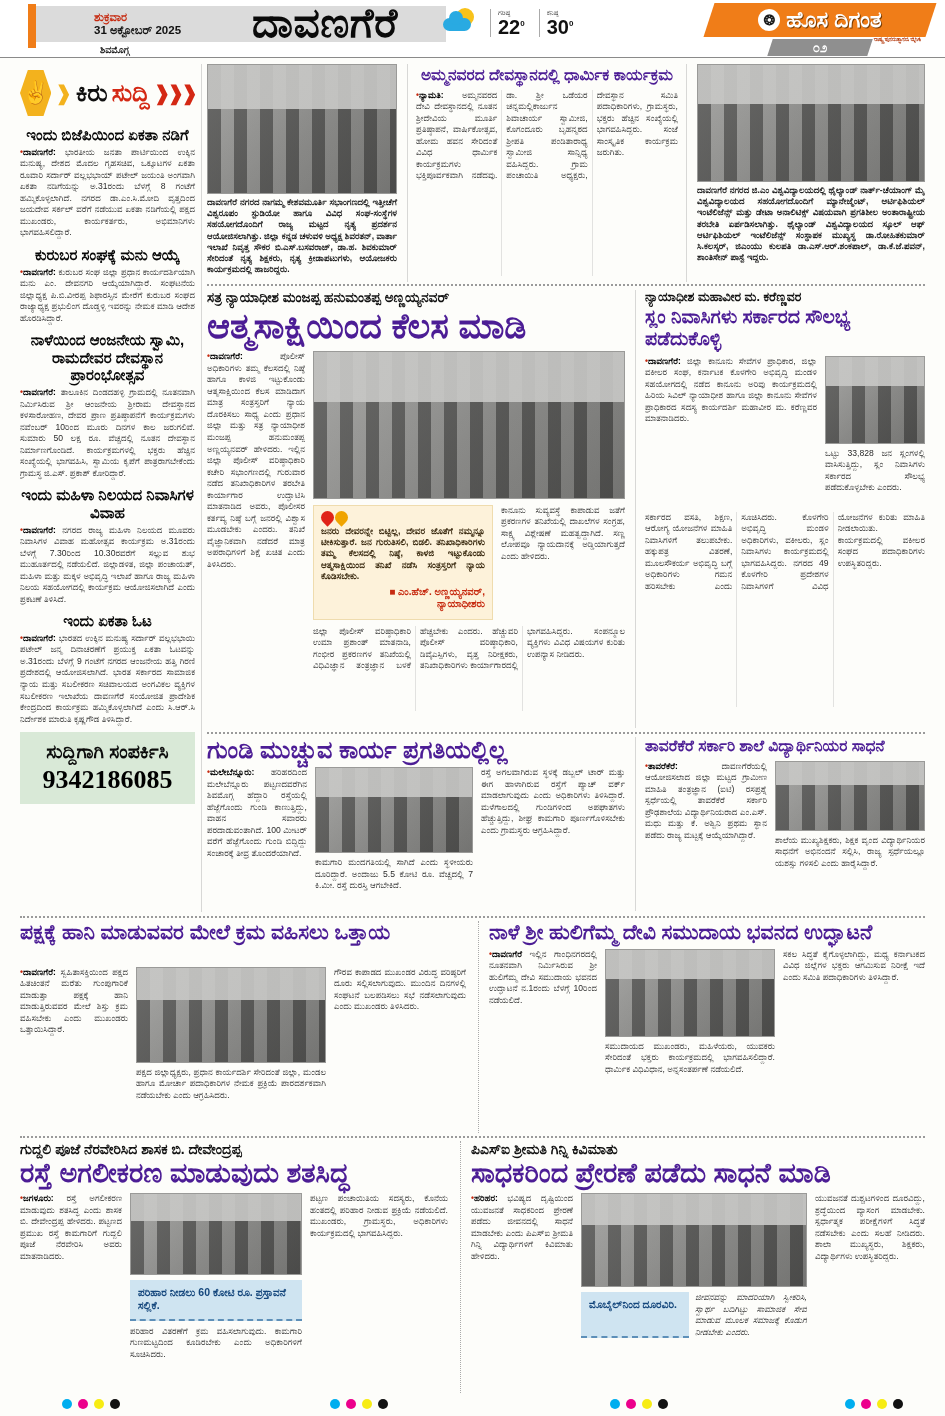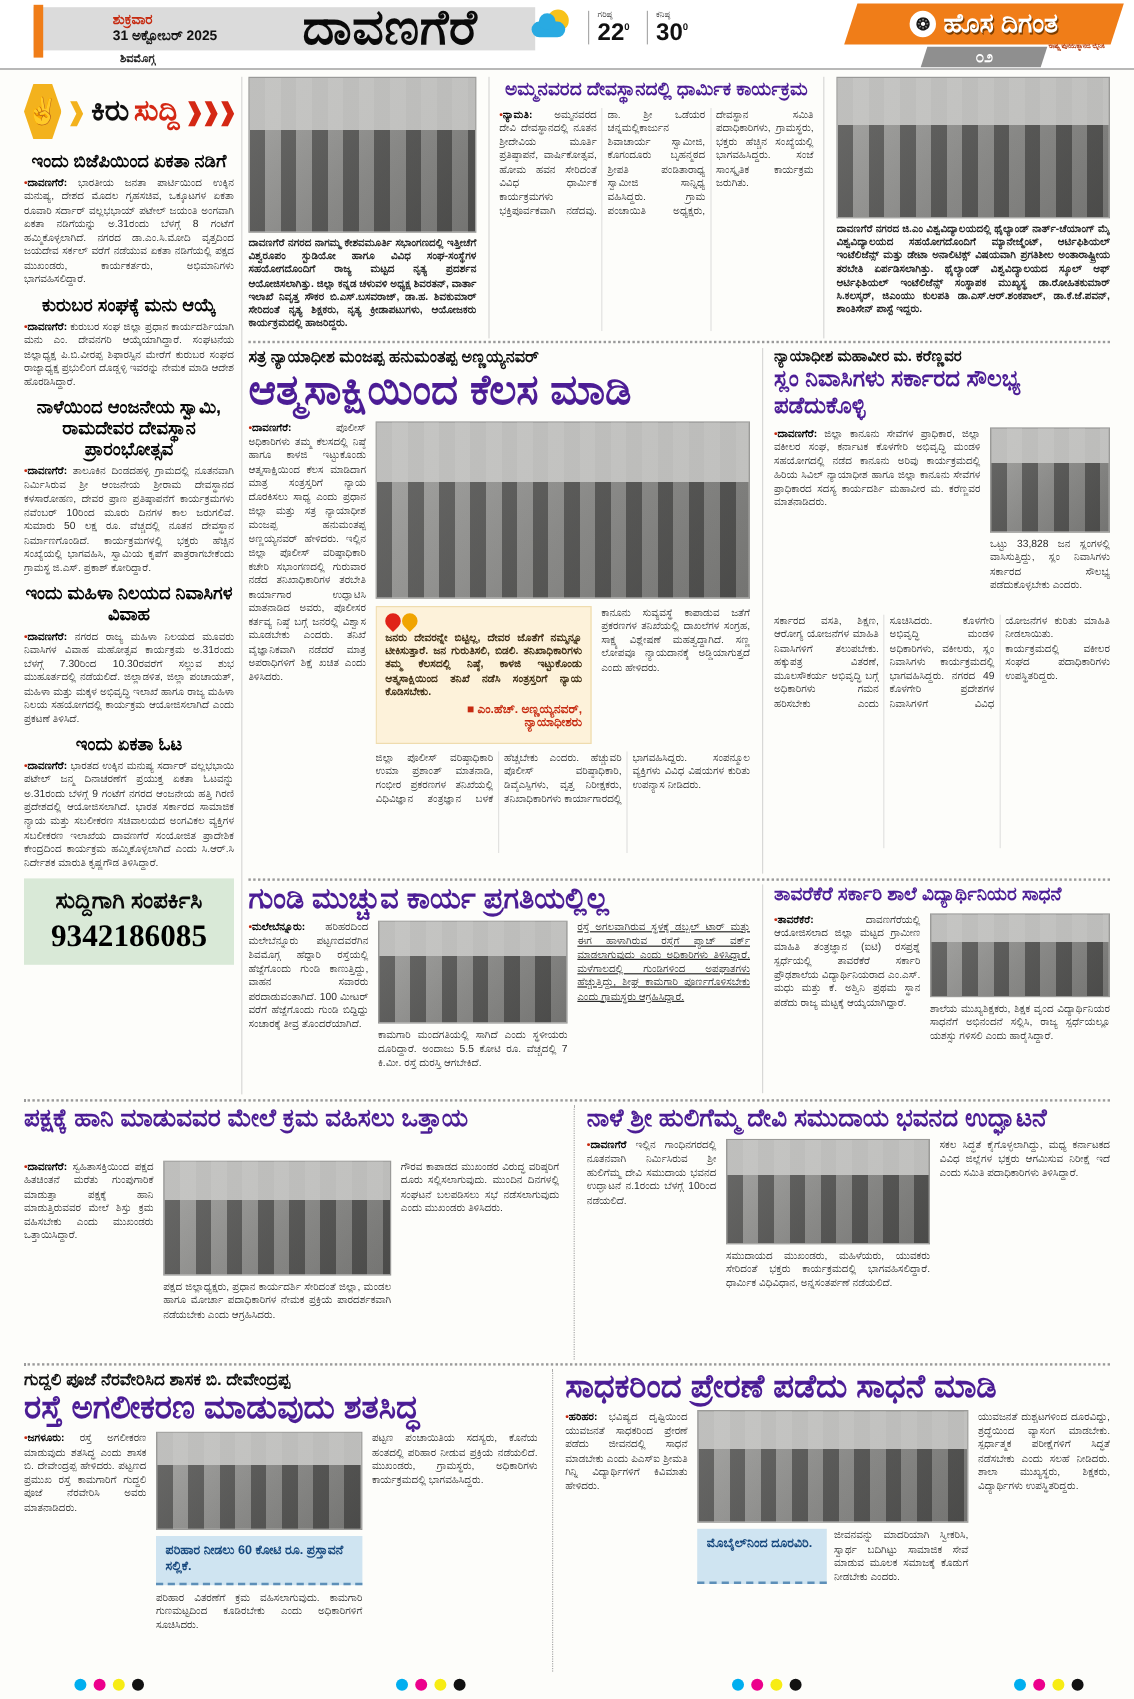--- a/index.html
+++ b/index.html
@@ -103,21 +103,21 @@
 
   
   .mid-sep { position:absolute; left:207px; top:732px; width:718px; }
   .mid-band { position:absolute; left:207px; top:737px; width:718px; height:174px; display:flex; gap:10px; }
   .pothole { width:418px; }
   .pothole .headline { font-size:24px; line-height:1.05; margin-bottom:5px; }
   .pot-row { display:flex; gap:8px; height:136px; overflow:hidden; }
   .pot-c1 { width:100px; overflow:hidden; }
   .pot-mid { width:158px; display:flex; flex-direction:column; gap:4px; }
   .pot-photo { width:158px; height:86px; }
-  .pot-c3 { flex:1; overflow:hidden;text-decoration:underline; }
+  .pot-c3 { flex:1; overflow:hidden; }
   .school { flex:1; border-left:1px solid #d8d8d6; padding-left:9px; }
   .school .headline { font-size:15.5px; line-height:1.2; margin-bottom:5px; }
   .school-row { display:flex; gap:8px; height:142px; overflow:hidden; }
   .school-row .body-txt { flex:1; }
   .school-side { width:150px; display:flex; flex-direction:column; gap:4px; }
   .school-photo { width:150px; height:70px; }
 
   
   .b3-sep { position:absolute; left:20px; top:916px; width:905px; }
   .band3 { position:absolute; left:20px; top:921px; width:905px; height:212px; display:flex; gap:12px; }
@@ -143,21 +143,21 @@
   .b4-c1 { width:102px; overflow:hidden; }
   .b4-mid { width:172px; display:flex; flex-direction:column; gap:5px; }
   .b4-photo { width:100%; height:82px; }
   .blue-box { background:#cfe4f1; color:#14467c; font-weight:bold; font-size:10.5px; line-height:1.25; padding:6px 8px; border-bottom:2px dashed #5d8fb8; }
   .b4-c3 { flex:1; overflow:hidden; }
   .psi { flex:1; border-left:1px dotted #aaa; padding-left:10px; }
   .psi-mid { width:226px; display:flex; flex-direction:column; gap:5px; }
   .psi-photo { width:100%; height:94px; }
   .psi-subrow { display:flex; gap:6px; }
   .psi-subrow .blue-box { width:108px; }
-  .psi-subrow .body-txt { flex:1; overflow:hidden; }
+  .psi-subrow .body-txt { flex:1; overflow:hidden;font-style:italic; }
 
   
   .regs { position:absolute; bottom:5px; left:0; width:945px; height:12px; }
   .reg-cluster { position:absolute; display:flex; gap:6px; }
   .reg-dot { width:10px; height:10px; border-radius:50%; }
   .c-cyan { background:#00aeef; } .c-mag { background:#ec008c; } .c-yel { background:#f7ec13; } .c-blk { background:#111; }
 </style>
 </head>
 <body>
 
@@ -365,20 +365,21 @@
         </div>
         <div class="b4-mid">
           <div class="photo b4-photo"></div>
           <div class="blue-box">ಪರಿಹಾರ ನೀಡಲು 60 ಕೋಟಿ ರೂ. ಪ್ರಸ್ತಾವನೆ ಸಲ್ಲಿಕೆ.</div>
           <div class="body-txt clip" style="flex:1">ಪರಿಹಾರ ವಿತರಣೆಗೆ ಕ್ರಮ ವಹಿಸಲಾಗುವುದು. ಕಾಮಗಾರಿ ಗುಣಮಟ್ಟದಿಂದ ಕೂಡಿರಬೇಕು ಎಂದು ಅಧಿಕಾರಿಗಳಿಗೆ ಸೂಚಿಸಿದರು.</div>
         </div>
         <div class="b4-c3 body-txt">ಪಟ್ಟಣ ಪಂಚಾಯಿತಿಯ ಸದಸ್ಯರು, ಕೊನೆಯ ಹಂತದಲ್ಲಿ ಪರಿಹಾರ ನೀಡುವ ಪ್ರಕ್ರಿಯೆ ನಡೆಯಲಿದೆ. ಮುಖಂಡರು, ಗ್ರಾಮಸ್ಥರು, ಅಧಿಕಾರಿಗಳು ಕಾರ್ಯಕ್ರಮದಲ್ಲಿ ಭಾಗವಹಿಸಿದ್ದರು.</div>
       </div>
     </div>
     <div class="psi">
+      <div class="kicker b4-kicker">ಪಿಎಸ್ಐ ಶ್ರೀಮತಿ ಗಿನ್ನಿ ಕಿವಿಮಾತು</div>
       <div class="headline b4-headline">ಸಾಧಕರಿಂದ ಪ್ರೇರಣೆ ಪಡೆದು ಸಾಧನೆ ಮಾಡಿ</div>
       <div class="b4-row">
         <div class="b4-c1 body-txt">
           <span class="star">•</span><span class="dateline">ಹರಿಹರ:</span> <span>ಭವಿಷ್ಯದ ದೃಷ್ಟಿಯಿಂದ ಯುವಜನತೆ ಸಾಧಕರಿಂದ ಪ್ರೇರಣೆ ಪಡೆದು ಜೀವನದಲ್ಲಿ ಸಾಧನೆ ಮಾಡಬೇಕು ಎಂದು ಪಿಎಸ್ಐ ಶ್ರೀಮತಿ ಗಿನ್ನಿ ವಿದ್ಯಾರ್ಥಿಗಳಿಗೆ ಕಿವಿಮಾತು ಹೇಳಿದರು.</span>
         </div>
         <div class="psi-mid">
           <div class="photo psi-photo"></div>
           <div class="psi-subrow">
             <div class="blue-box">ಮೊಬೈಲ್‌ನಿಂದ ದೂರವಿರಿ.</div>
             <div class="body-txt">ಜೀವನವನ್ನು ಮಾದರಿಯಾಗಿ ಸ್ವೀಕರಿಸಿ, ಸ್ವಾರ್ಥ ಬದಿಗಿಟ್ಟು ಸಾಮಾಜಿಕ ಸೇವೆ ಮಾಡುವ ಮೂಲಕ ಸಮಾಜಕ್ಕೆ ಕೊಡುಗೆ ನೀಡಬೇಕು ಎಂದರು.</div>

